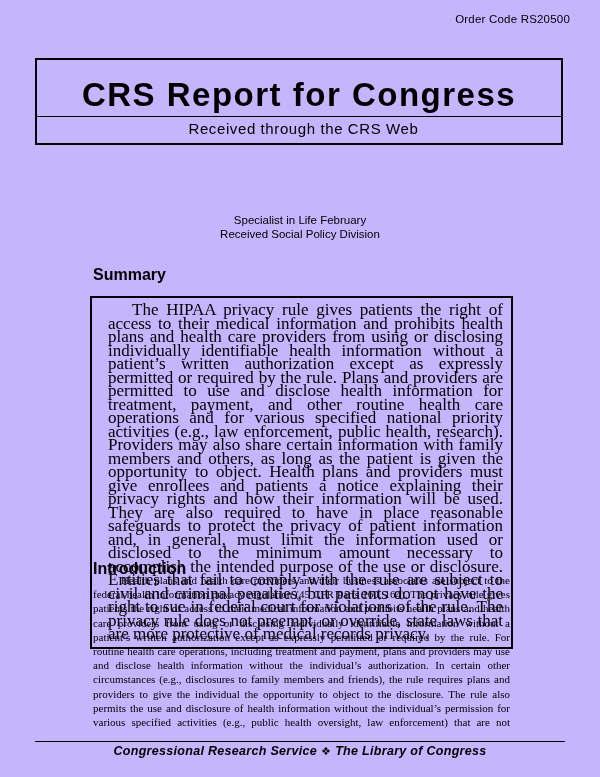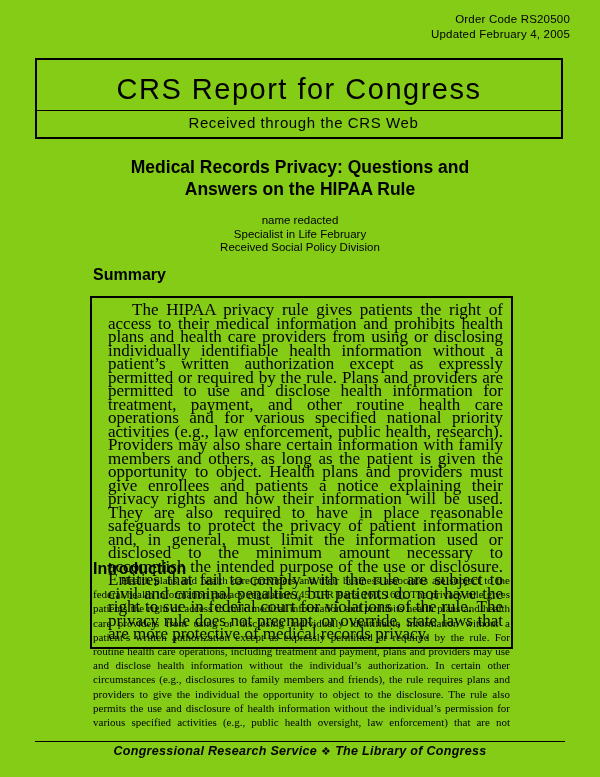--- a/index.html
+++ b/index.html
@@ -1,20 +1,20 @@
 <!DOCTYPE html>
 <html><head>
 <meta charset="utf-8">
 <style>
   html, body { margin: 0; padding: 0; background: #ffffff; }
   .page {
     position: relative;
     width: 600px;
     height: 777px;
-    background: #84cc16;
+    background: #c4b5fd;
     color: #000000;
     overflow: hidden;
     font-family: "Liberation Sans", "DejaVu Sans", sans-serif;
   }
 
   
   .order-block {
     position: absolute;
     top: 12px;
     right: 30px;
@@ -28,25 +28,25 @@
   .masthead {
     position: absolute;
     top: 58px;
     left: 35px;
     width: 528px;
     border: 2px solid #000000;
     text-align: center;
     box-sizing: border-box;
   }
   .masthead-title {
-    font-size: 29px;
+    font-size: 33px;
     line-height: 42px;
-    padding-top: 8px;
+    padding-top: 14px;
     letter-spacing: 1.5px;
-    font-weight: 400;
+    font-weight: 700;
     border-bottom: 1.5px solid #000000;
   }
   .masthead-subtitle {
     font-size: 15px;
     line-height: 18px;
     padding: 3px 0 5px 9px;
     letter-spacing: 0.6px;
   }
 
   
@@ -140,35 +140,29 @@
     font-size: 11px;
   }
 </style>
 </head>
 <body>
 
 <div class="page">
 
   <div class="order-block">
     <div>Order Code RS20500</div>
-    <div>Updated February 4, 2005</div>
   </div>
 
   <div class="masthead">
     <div class="masthead-title">CRS Report for Congress</div>
     <div class="masthead-subtitle">Received through the CRS Web</div>
   </div>
 
-  <div class="report-title">
-    <div>Medical Records Privacy:  Questions and</div>
-    <div>Answers on the HIPAA Rule</div>
-  </div>
 
   <div class="byline">
-    <div>name redacted</div>
     <div>Specialist in Life February</div>
     <div>Received Social Policy Division</div>
   </div>
 
   <div class="section-heading heading-summary">Summary</div>
 
   <div class="summary-box">
     <p>The HIPAA privacy rule gives patients the right of access to their medical information and prohibits health plans and health care providers from using or disclosing individually identifiable health information without a patient’s written authorization except as expressly permitted or required by the rule.  Plans and providers are permitted to use and disclose health information for treatment, payment, and other routine health care operations and for various specified national priority activities (e.g., law enforcement, public health, research).  Providers may also share certain information with family members and others, as long as the patient is given the opportunity to object.  Health plans and providers must give enrollees and patients a notice explaining their privacy rights and how their information will be used.  They are also required to have in place reasonable safeguards to protect the privacy of patient information and, in general, must limit the information used or disclosed to the minimum amount necessary to accomplish the intended purpose of the use or disclosure.  Entities that fail to comply with the rule are subject to civil and criminal penalties, but patients do not have the right to sue in federal court for violations of the rule.  The privacy rule does not preempt, or override, state laws that are more protective of medical records privacy.</p>
   </div>
 

